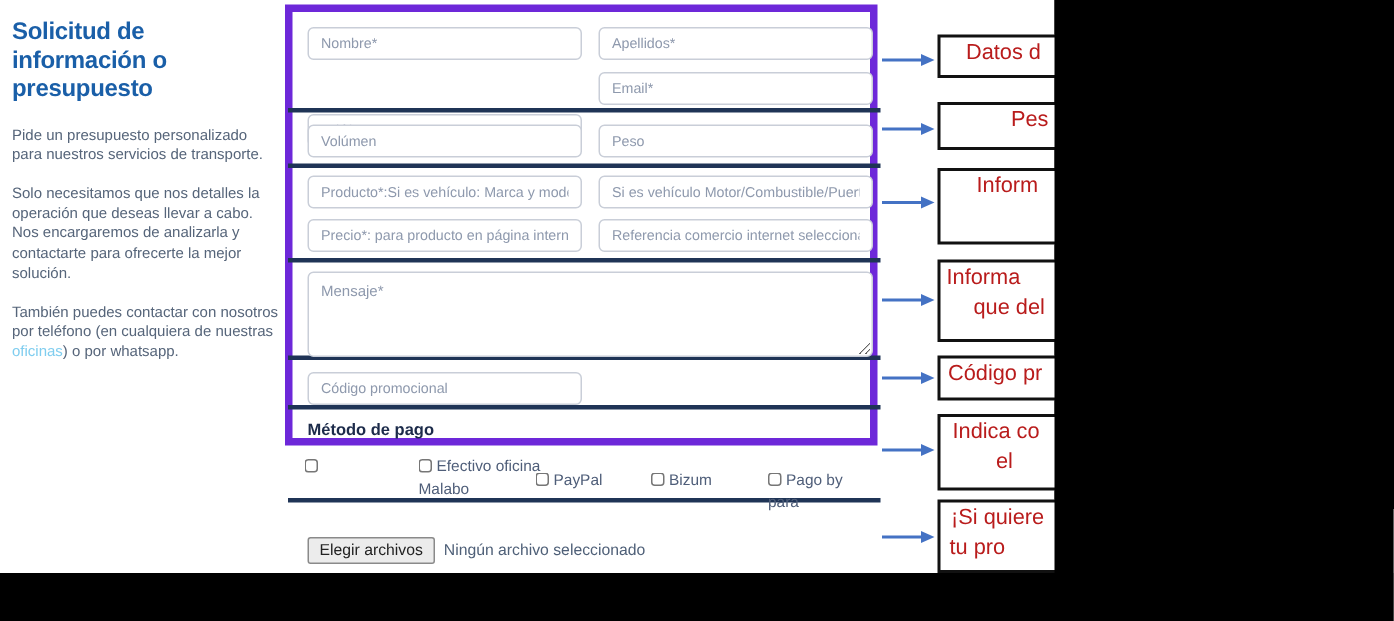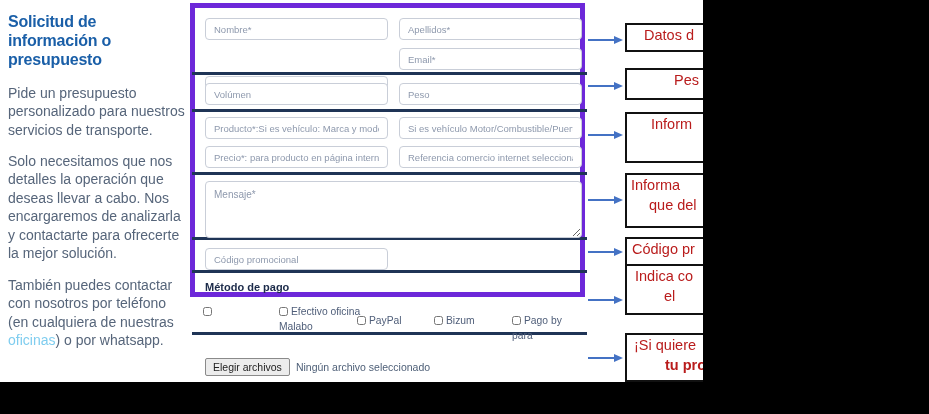--- a/index.html
+++ b/index.html
@@ -5,21 +5,21 @@
   html,body { margin:0; padding:0; }
   body {
     width:929px; height:414px; position:relative; overflow:hidden;
     background:#000; font-family:"Liberation Sans", sans-serif;
   }
   #white-canvas { position:absolute; left:0; top:0; width:703px; height:382px; background:#fff; z-index:0; }
 
   
   #sidebar { position:absolute; left:8px; top:12px; width:178px; z-index:2; }
   #sidebar h1 { margin:0 0 14px 0; font-size:16px; line-height:1.2; color:#1a5fa8; letter-spacing:-0.2px; }
-  #sidebar p { margin:0 0 13px 0; font-size:14px; line-height:1.32; color:#56657a; }
+  #sidebar p { margin:0 0 13px 0; font-size:10px; line-height:1.32; color:#56657a; }
   #sidebar a { color:#7fcdef; text-decoration:none; cursor:pointer; }
 
   
   #quote-form {
     position:absolute; left:190px; top:3px; width:395px; height:294px;
     border:5px solid #6d28d9; box-sizing:border-box; background:transparent; z-index:10;
   }
   .divider { position:absolute; left:-3px; width:395px; height:3px; background:#1f3456; }
   .fld {
     position:absolute; height:22px; width:183px; box-sizing:border-box;
@@ -51,22 +51,22 @@
     position:absolute; left:625px; width:135px; box-sizing:border-box;
     background:#fff; border:2.5px solid #111; z-index:1;
     display:flex; flex-direction:column; 
     font-size:14.5px; line-height:20px; color:#b91c1c; overflow:hidden; white-space:nowrap;
   }
   #c1 { top:23px;  height:29px; } #c1 .l1 { padding-left:17px; }
   #c2 { top:68px;  height:32px; } #c2 .l1 { padding-left:47px; }
   #c3 { top:112px; height:51px; } #c3 .l1 { padding-left:24px; }
   #c4 { top:173px; height:55px; } #c4 .l1 { padding-left:4px; } #c4 .l2 { padding-left:22px; }
   #c5 { top:237px; height:30px; } #c5 .l1 { padding-left:5px; }
-  #c6 { top:264px; height:51px; } #c6 .l1 { padding-left:8px; }  #c6 .l2 { padding-left:37px; }
-  #c7 { top:333px; height:49px; } #c7 .l1 { padding-left:7px; }  #c7 .l2 { padding-left:38px;font-weight:bold; }
+  #c6 { top:276px; height:51px; } #c6 .l1 { padding-left:8px; }  #c6 .l2 { padding-left:37px; }
+  #c7 { top:333px; height:49px; } #c7 .l1 { padding-left:7px; }  #c7 .l2 { padding-left:6px; }
 
   
   #black-right  { position:absolute; left:703px; top:0; width:226px; height:414px; background:#000; z-index:5; }
   #black-bottom { position:absolute; left:0; top:382px; width:929px; height:32px; background:#000; z-index:5; }
 </style>
 </head>
 <body>
 
 <div id="white-canvas"></div>
 

